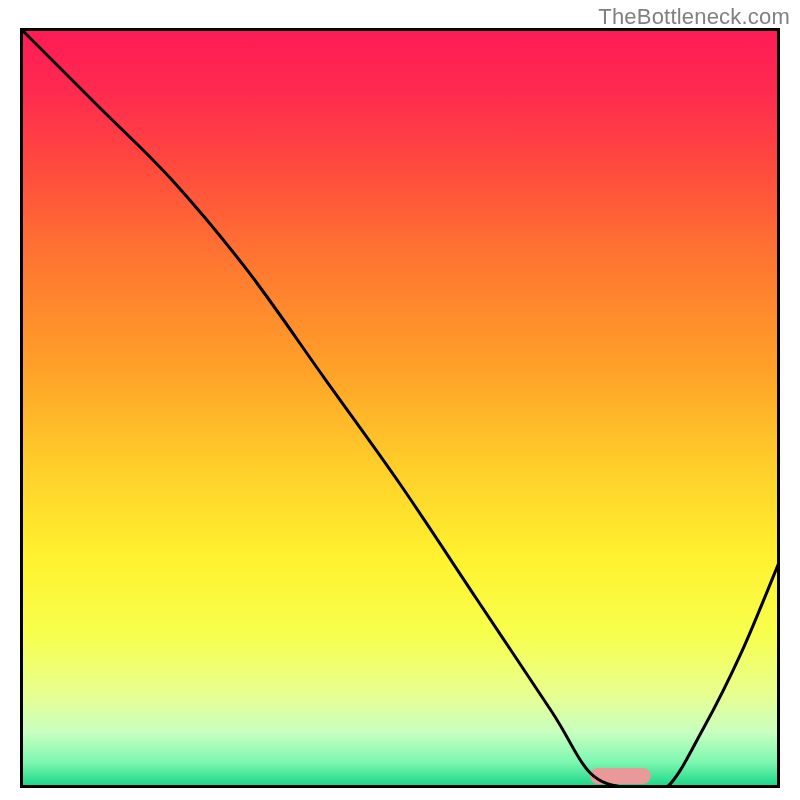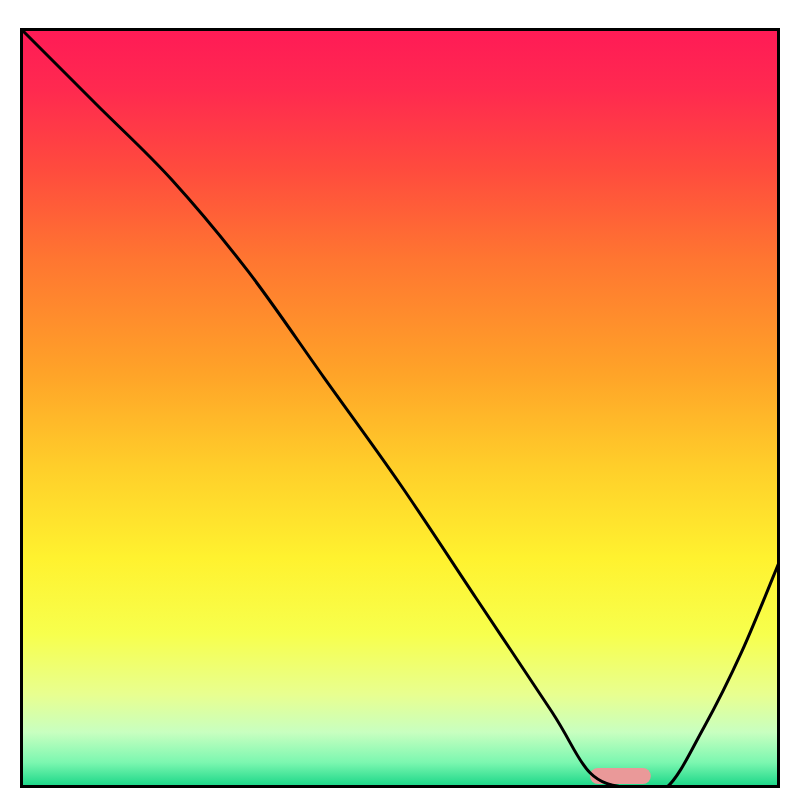--- a/index.html
+++ b/index.html
@@ -32,20 +32,21 @@
     top: 28px;
     width: 760px;
     height: 760px;
   }
   svg { display: block; }
 </style>
 </head>
 <body>
 
 <div class="container">
+  <div class="watermark">TheBottleneck.com</div>
 
   <div class="plot-wrap">
     <svg id="chart-svg" width="760" height="760" viewBox="0 0 760 760">
       <defs>
         <linearGradient id="bg-grad" x1="0" y1="0" x2="0" y2="1">
             <stop offset="0.0%" stop-color="#ff1b56"></stop>
             <stop offset="8.0%" stop-color="#ff2a4f"></stop>
             <stop offset="18.0%" stop-color="#ff4a3e"></stop>
             <stop offset="30.0%" stop-color="#ff7531"></stop>
             <stop offset="45.0%" stop-color="#ffa228"></stop>

